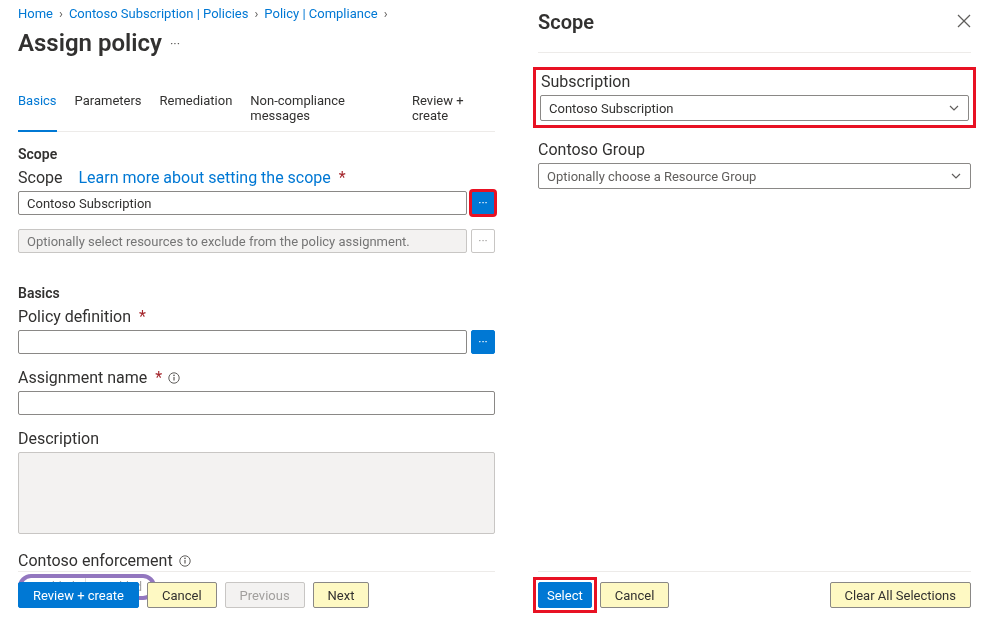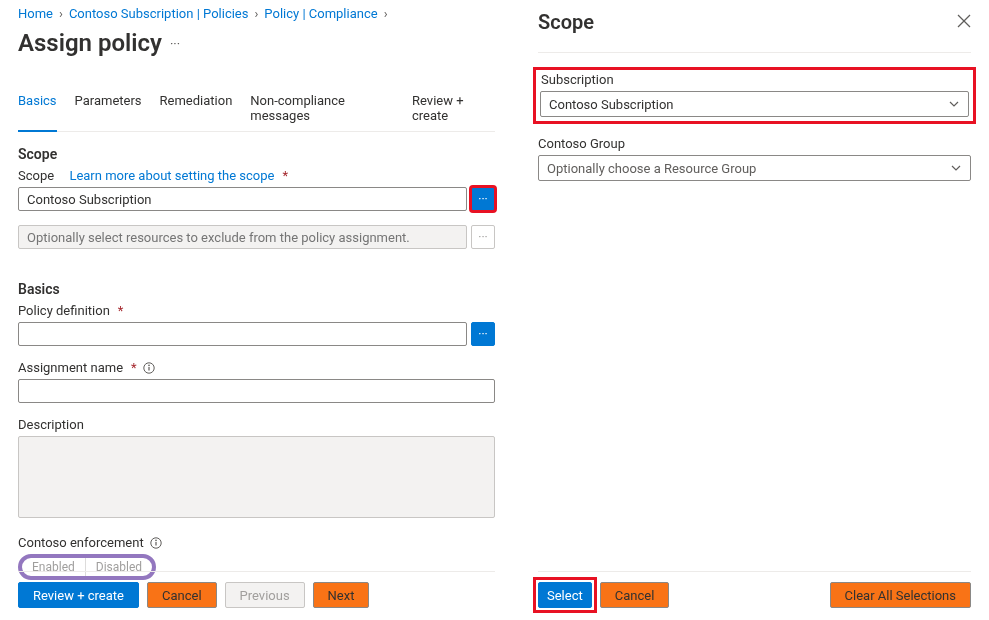--- a/index.html
+++ b/index.html
@@ -87,21 +87,21 @@
     .section-heading {
       font-weight: 600;
       font-size: 14px;
       margin-bottom: 6px;
       color: #323130;
     }
     .field-block {
       margin-bottom: 14px;
     }
     .field-label {
-      font-size: 13px;
+      font-size: 16px;
       color: #323130;
       margin-bottom: 4px;
       display: flex;
       align-items: center;
       gap: 6px;
     }
     .field-label .link {
       color: #0078d4;
       cursor: pointer;
     }
@@ -199,21 +199,21 @@
       border-top: 1px solid #edebe9;
       padding-top: 10px;
       display: flex;
       gap: 8px;
     }
     .btn {
       height: 26px;
       padding: 0 14px;
       border: 1px solid #8a8886;
       border-radius: 2px;
-      background: #f97316;
+      background: #fef9c3;
       font-size: 13px;
       font-family: inherit;
       color: #323130;
       cursor: pointer;
     }
     .btn.primary {
       background: #0078d4;
       border-color: #0078d4;
       color: #ffffff;
     }

